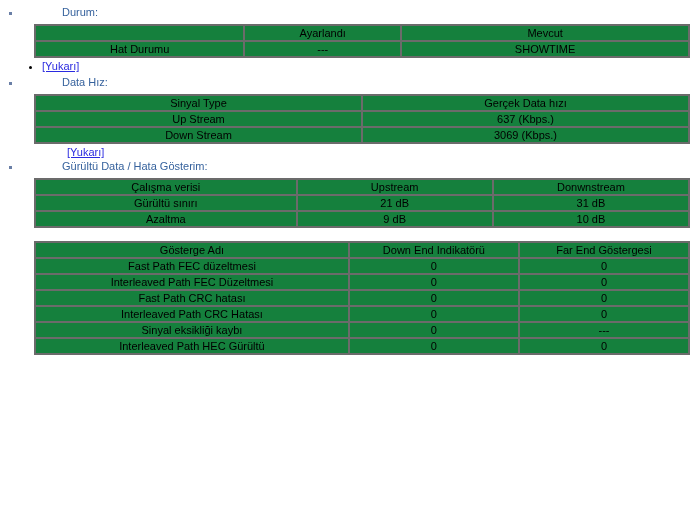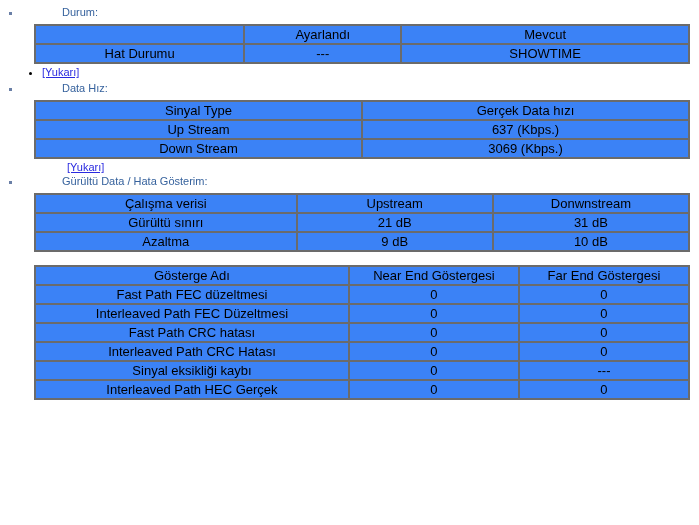--- a/index.html
+++ b/index.html
@@ -35,24 +35,24 @@
 }
 table.data {
   border-collapse: separate;
   border-spacing: 0;
   width: 656px;
   margin: 1px 0 2px 30px;
   border: 1px solid #6b6b6b;
 }
 table.data td, table.data th {
   border: 1px solid #6b6b6b;
-  background: #3b82f6;
+  background: #15803d;
   text-align: center;
   padding: 1px 3px;
-  font-size: 13px;
+  font-size: 11px;
   font-weight: normal;
   color: #000;
   white-space: nowrap;
 }
 .nolink { margin-left: 63px; }
 </style>
 </head>
 <body>
 
 <ul class="outer">
@@ -148,21 +148,21 @@
 
 <table class="data">
 <colgroup>
       <col style="width:48%">
       <col style="width:26%">
       <col>
     </colgroup>
 <tbody>
       <tr>
   <th>Gösterge Adı</th>
-  <th>Near End Göstergesi</th>
+  <th>Down End Indikatörü</th>
   <th>Far End Göstergesi</th>
 </tr>
 <tr>
   <td>Fast Path FEC düzeltmesi</td>
   <td>0</td>
   <td>0</td>
 </tr>
 <tr>
   <td>Interleaved Path FEC Düzeltmesi</td>
   <td>0</td>
@@ -177,18 +177,18 @@
   <td>Interleaved Path CRC Hatası</td>
   <td>0</td>
   <td>0</td>
 </tr>
 <tr>
   <td>Sinyal eksikliği kaybı</td>
   <td>0</td>
   <td>---</td>
 </tr>
 <tr>
-  <td>Interleaved Path HEC Gerçek</td>
+  <td>Interleaved Path HEC Gürültü</td>
   <td>0</td>
   <td>0</td>
 </tr>
 </tbody>
   </table>
 
 </body></html>

